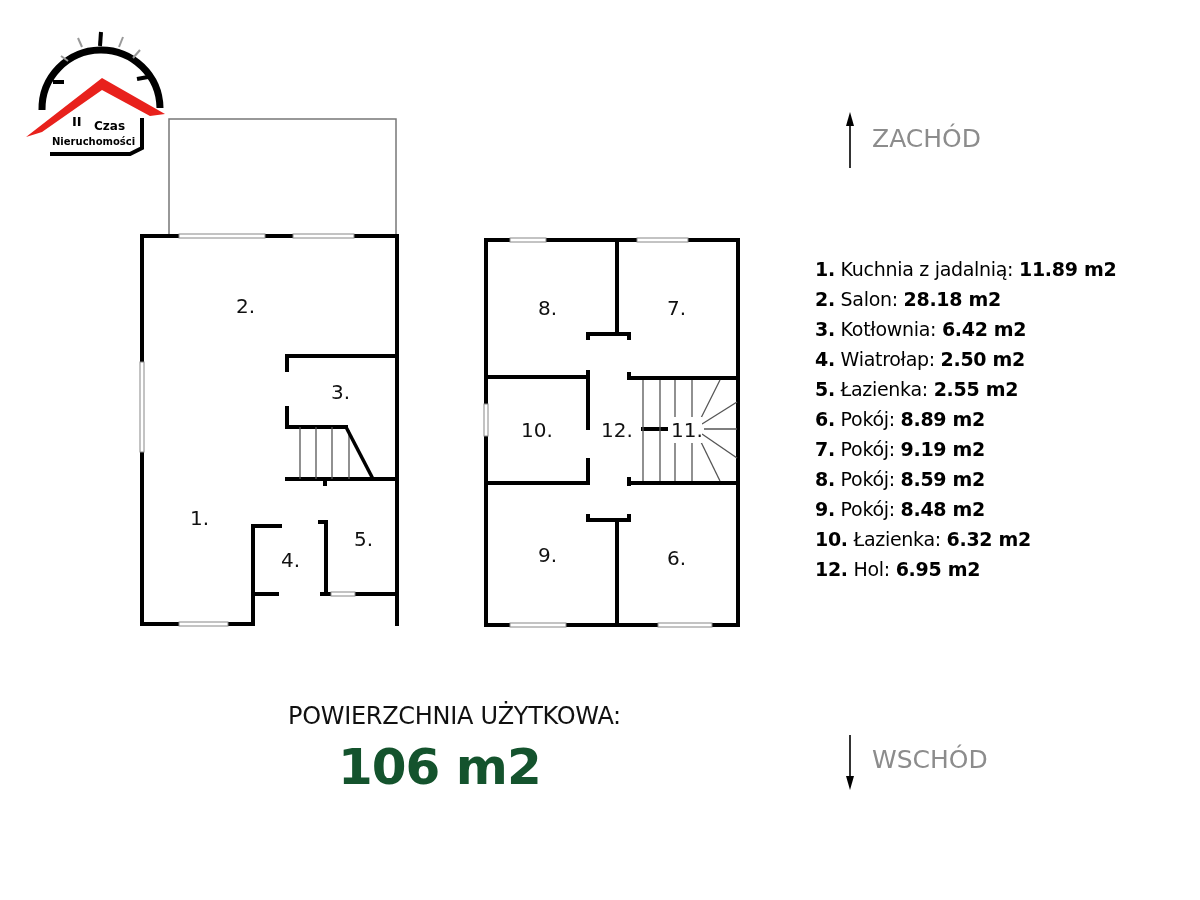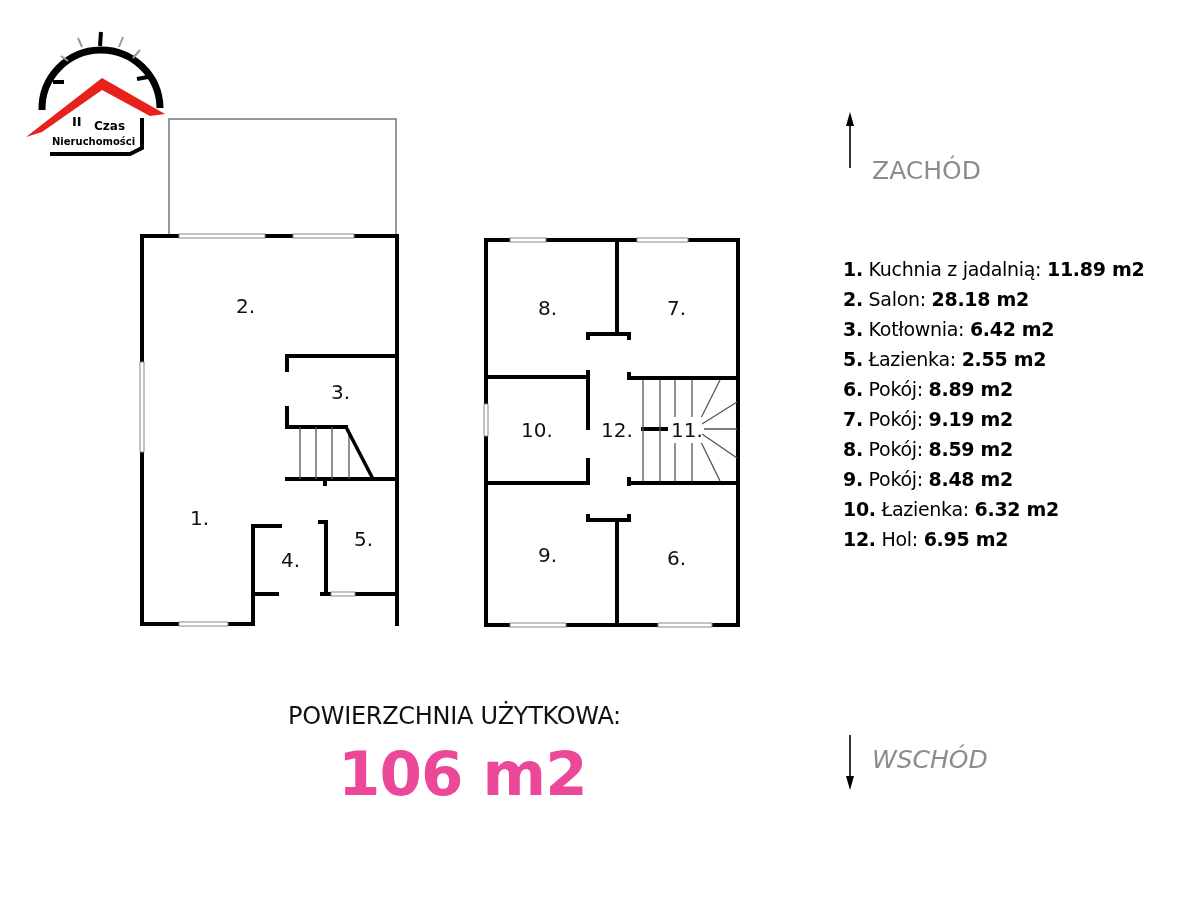--- a/index.html
+++ b/index.html
@@ -1,26 +1,26 @@
 <!DOCTYPE html>
 <html><head>
   <meta charset="utf-8">
   <style>
     html, body { margin: 0; padding: 0; background: #ffffff; }
     body { width: 1200px; height: 900px; position: relative; overflow: hidden; font-family: "DejaVu Sans", "Liberation Sans", sans-serif; color: #000; }
     .abs { position: absolute; }
     svg.plan { position: absolute; left: 0; top: 0; }
     .room-label { font-family: "DejaVu Sans", sans-serif; font-size: 20px; fill: #111; }
     .legend { position: absolute; left: 815px; top: 254px; font-family: "DejaVu Sans", sans-serif; font-size: 19px; line-height: 30px; letter-spacing: -0.3px; }
-    .legend .row { white-space: nowrap; height: 30px; margin-left: 28px; }
+    .legend .row { white-space: nowrap; height: 30px; }
     .legend .num { font-weight: bold; }
     .legend .val { font-weight: bold; }
     .dir { position: absolute; font-family: "DejaVu Sans", sans-serif; font-size: 25px; color: #8c8c8c; letter-spacing: 0px; }
     .total-label { position: absolute; left: 288px; top: 702px; font-family: "DejaVu Sans", sans-serif; font-size: 24px; color: #111; white-space: nowrap; letter-spacing: -0.3px; }
-    .total-value { position: absolute; left: 338px; top: 738px; font-family: "DejaVu Sans", sans-serif; font-size: 61px; font-weight: bold; color: #ec4899; white-space: nowrap; letter-spacing: -1px; }
+    .total-value { position: absolute; left: 338px; top: 738px; font-family: "DejaVu Sans", sans-serif; font-size: 50px; font-weight: bold; color: #14532d; white-space: nowrap; letter-spacing: -1px; }
     .logo-text { font-family: "DejaVu Sans", sans-serif; font-weight: bold; }
   </style>
 </head>
 <body>
 
 <svg class="abs" style="left:20px;top:20px" width="160" height="140" viewBox="0 0 160 140">
   <g>
     <path d="M 22 90 A 58 58 0 1 1 140 88" fill="none" stroke="#000" stroke-width="7"></path>
     <line x1="81" y1="12" x2="80" y2="26" stroke="#000" stroke-width="4"></line>
     <line x1="103" y1="17" x2="99" y2="27" stroke="#999" stroke-width="2"></line>
@@ -160,27 +160,28 @@
   <g>
     <line x1="850" y1="118" x2="850" y2="168" stroke="#000" stroke-width="1.6"></line>
     <polygon points="850,112 846,126 854,126" fill="#000"></polygon>
   </g>
   <g>
     <line x1="850" y1="735" x2="850" y2="783" stroke="#000" stroke-width="1.6"></line>
     <polygon points="850,790 846,776 854,776" fill="#000"></polygon>
   </g>
 </svg>
 
-<div class="dir" style="left:872px;top:124px;margin-top:32px;">ZACHÓD</div>
-<div class="dir" style="left:872px;top:745px;font-style:italic;">WSCHÓD</div>
+<div class="dir" style="left:872px;top:124px;">ZACHÓD</div>
+<div class="dir" style="left:872px;top:745px;">WSCHÓD</div>
 
 <div class="legend">
   <div class="row"><span class="num">1.</span> <span>Kuchnia z jadalnią:</span> <span class="val">11.89 m2</span></div>
   <div class="row"><span class="num">2.</span> <span>Salon:</span> <span class="val">28.18 m2</span></div>
   <div class="row"><span class="num">3.</span> <span>Kotłownia:</span> <span class="val">6.42 m2</span></div>
+  <div class="row"><span class="num">4.</span> <span>Wiatrołap:</span> <span class="val">2.50 m2</span></div>
   <div class="row"><span class="num">5.</span> <span>Łazienka:</span> <span class="val">2.55 m2</span></div>
   <div class="row"><span class="num">6.</span> <span>Pokój:</span> <span class="val">8.89 m2</span></div>
   <div class="row"><span class="num">7.</span> <span>Pokój:</span> <span class="val">9.19 m2</span></div>
   <div class="row"><span class="num">8.</span> <span>Pokój:</span> <span class="val">8.59 m2</span></div>
   <div class="row"><span class="num">9.</span> <span>Pokój:</span> <span class="val">8.48 m2</span></div>
   <div class="row"><span class="num">10.</span> <span>Łazienka:</span> <span class="val">6.32 m2</span></div>
   <div class="row"><span class="num">12.</span> <span>Hol:</span> <span class="val">6.95 m2</span></div>
 </div>
 
 <div class="total-label">POWIERZCHNIA UŻYTKOWA:</div>

